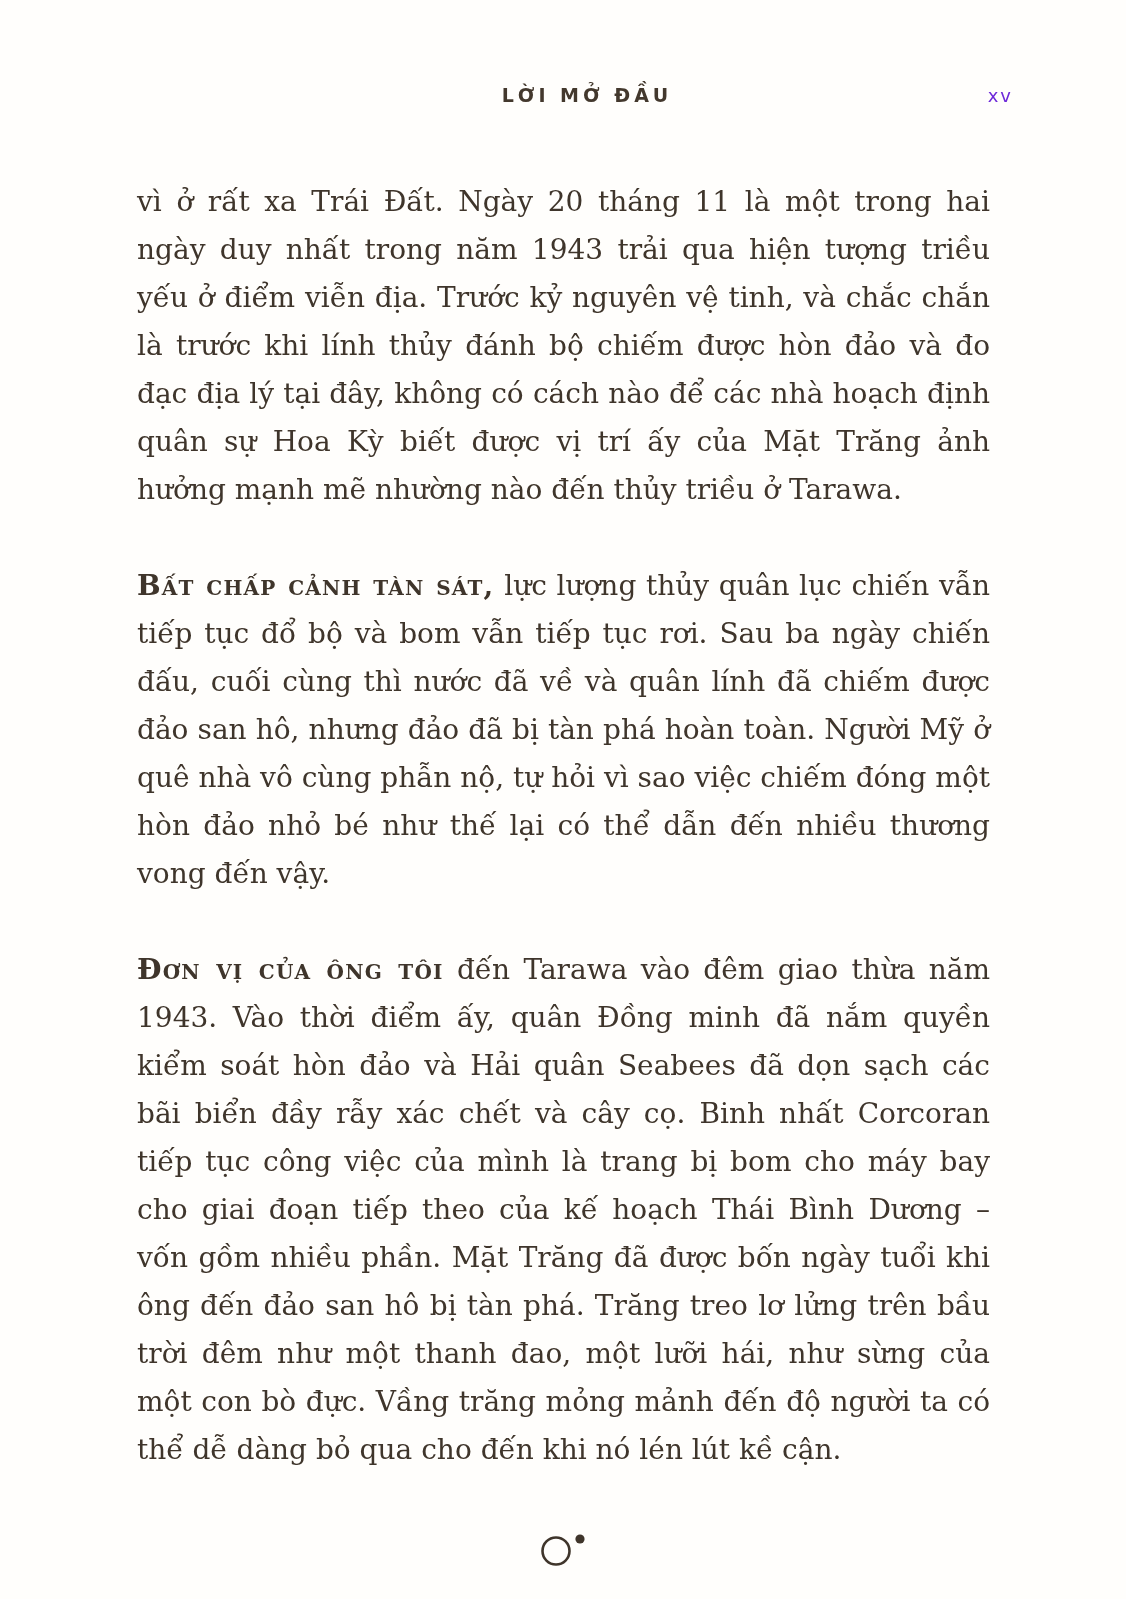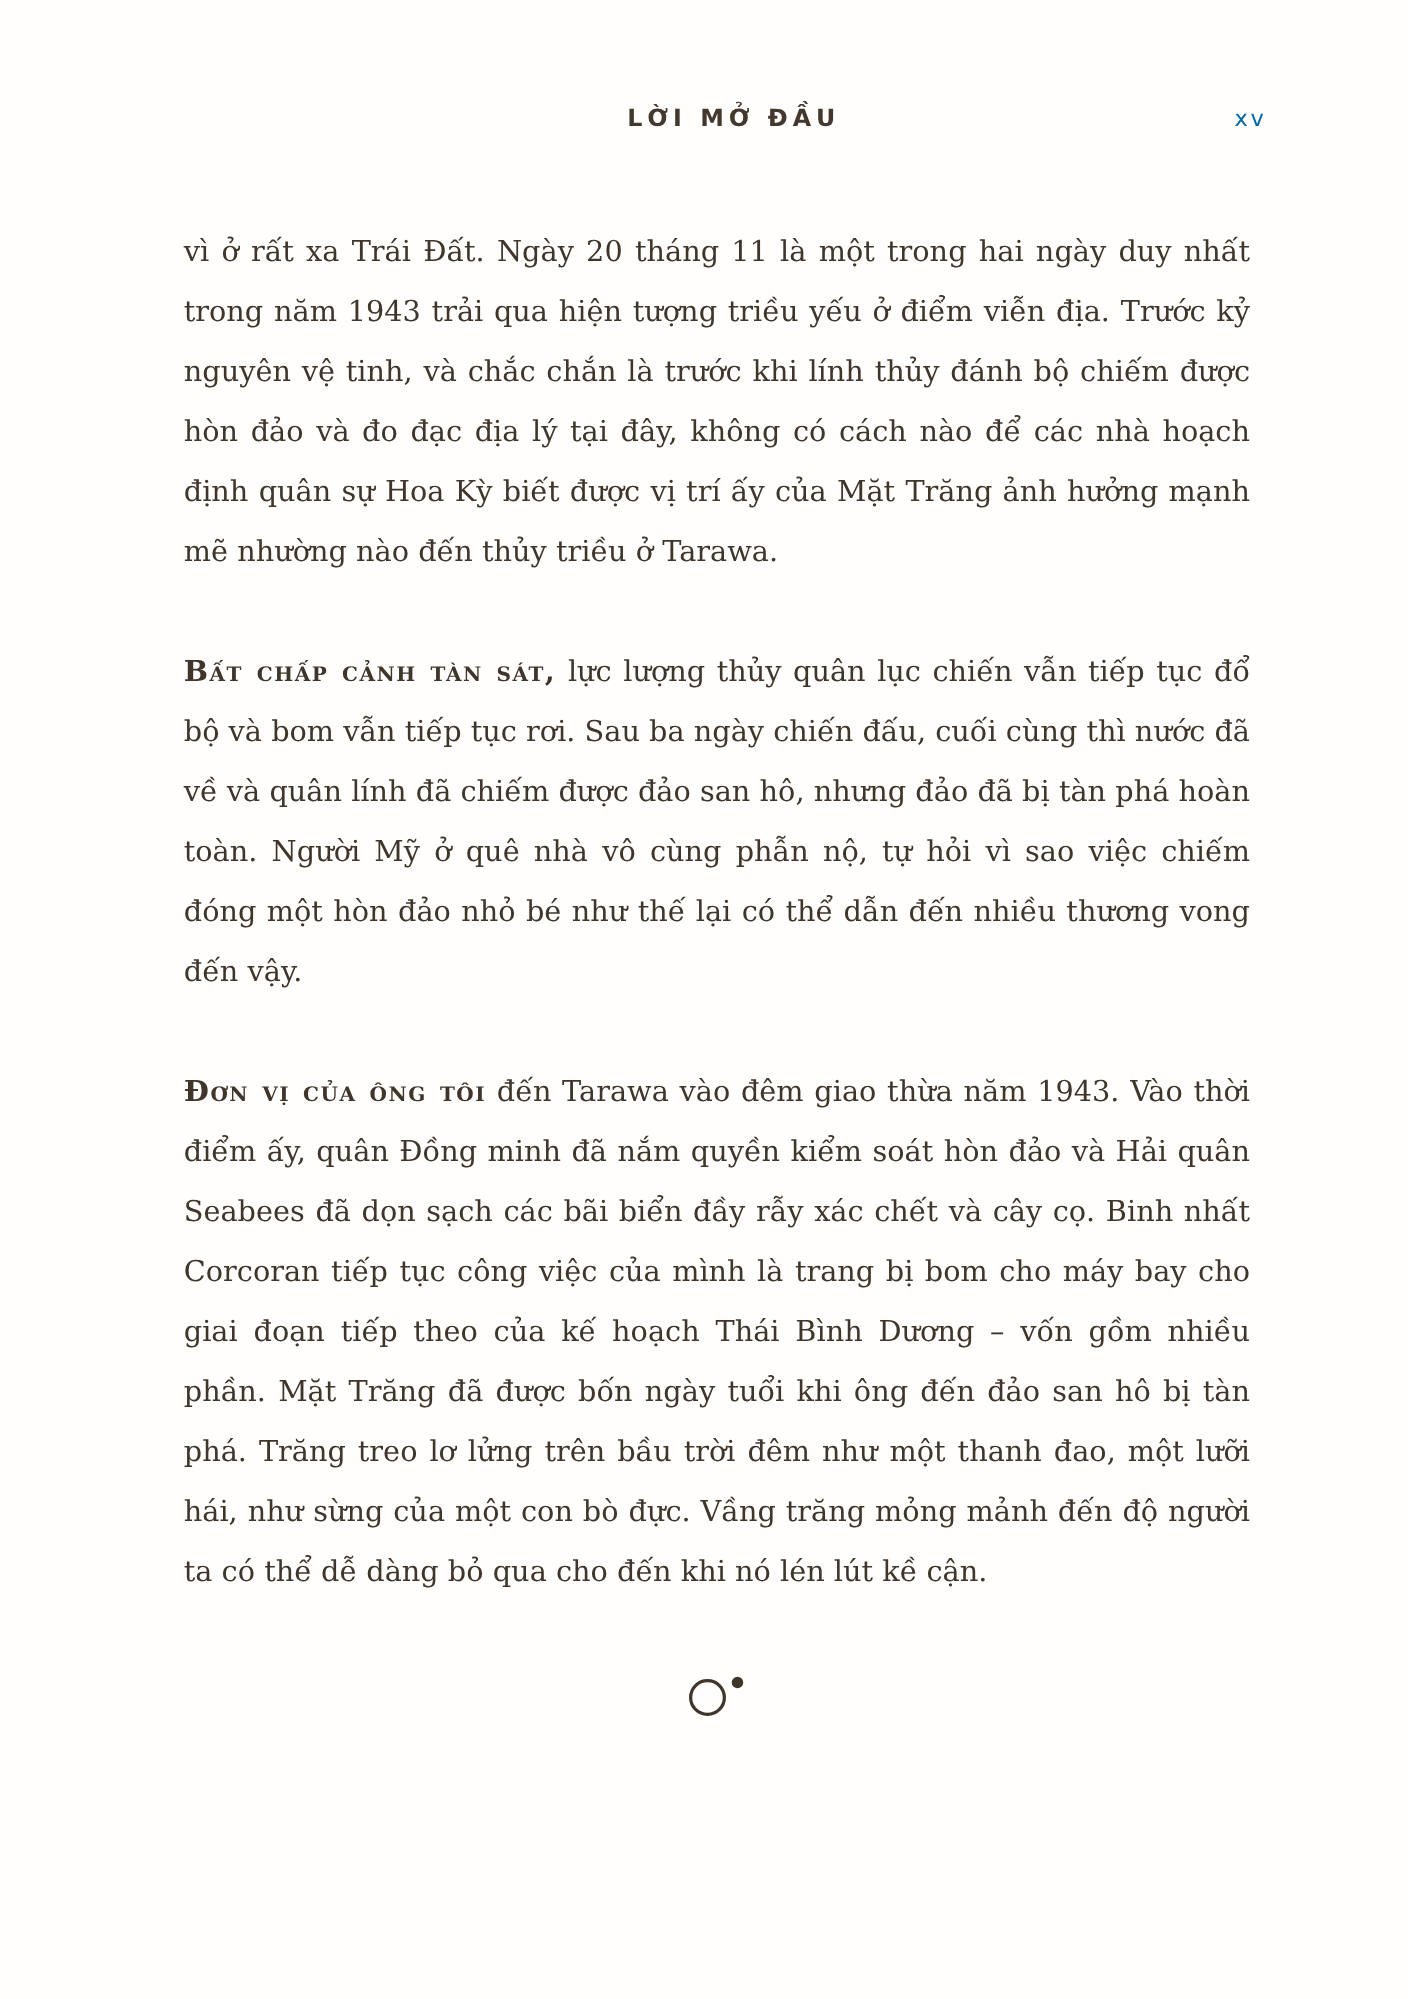--- a/index.html
+++ b/index.html
@@ -35,31 +35,30 @@
     letter-spacing: 4px;
     color: #43382d;
   }
   .folio {
     position: absolute;
     top: 1px;
     right: 161px;
     font-family: "DejaVu Sans", "Liberation Sans", sans-serif;
     font-size: 18px;
     letter-spacing: 2px;
-    color: #0369a1;
+    color: #6d28d9;
   }
   .text-block {
     position: absolute;
     top: 178px;
     left: 137px;
     width: 853px;
-    font-size: 23px;
+    font-size: 28px;
     line-height: 48px;
     text-align: justify;
-    margin-left: 10px;
   }
   .para {
     margin: 0 0 48px 0;
     padding: 0;
   }
   .lead {
     font-variant: small-caps;
     letter-spacing: 1.2px;
     font-weight: bold;
   }

